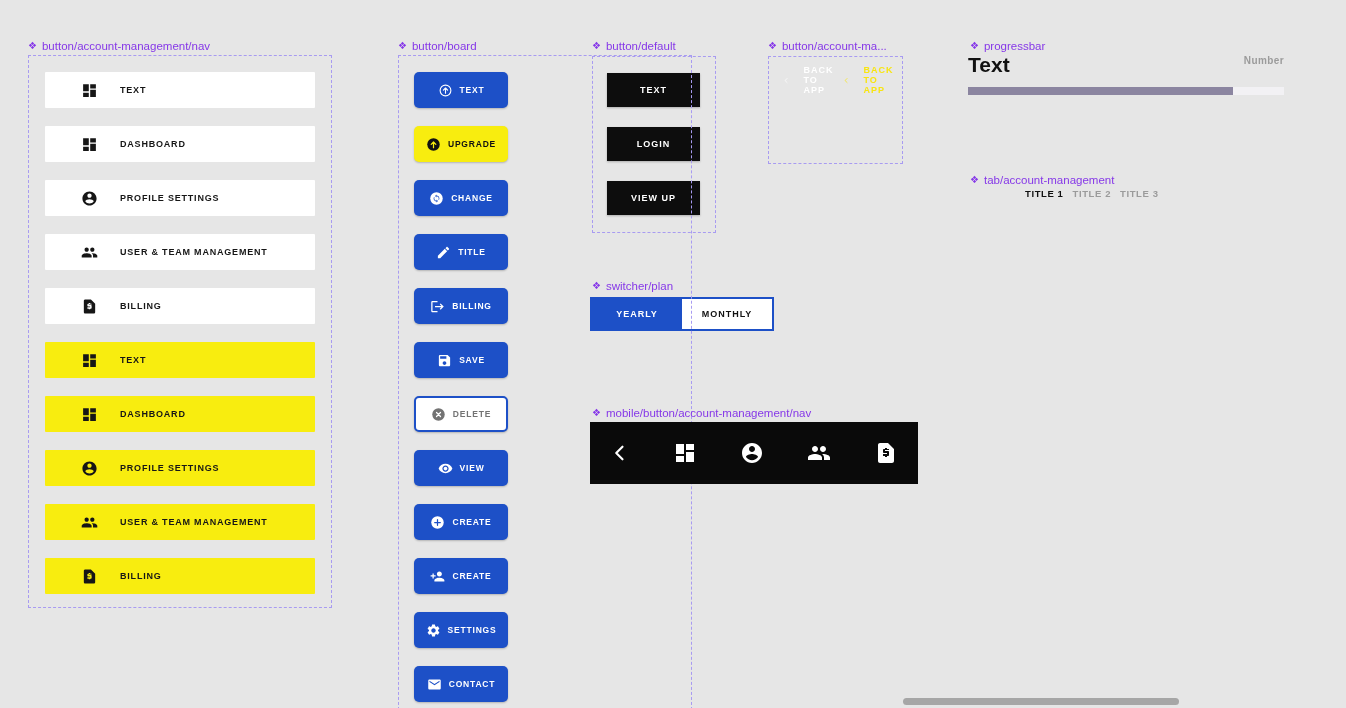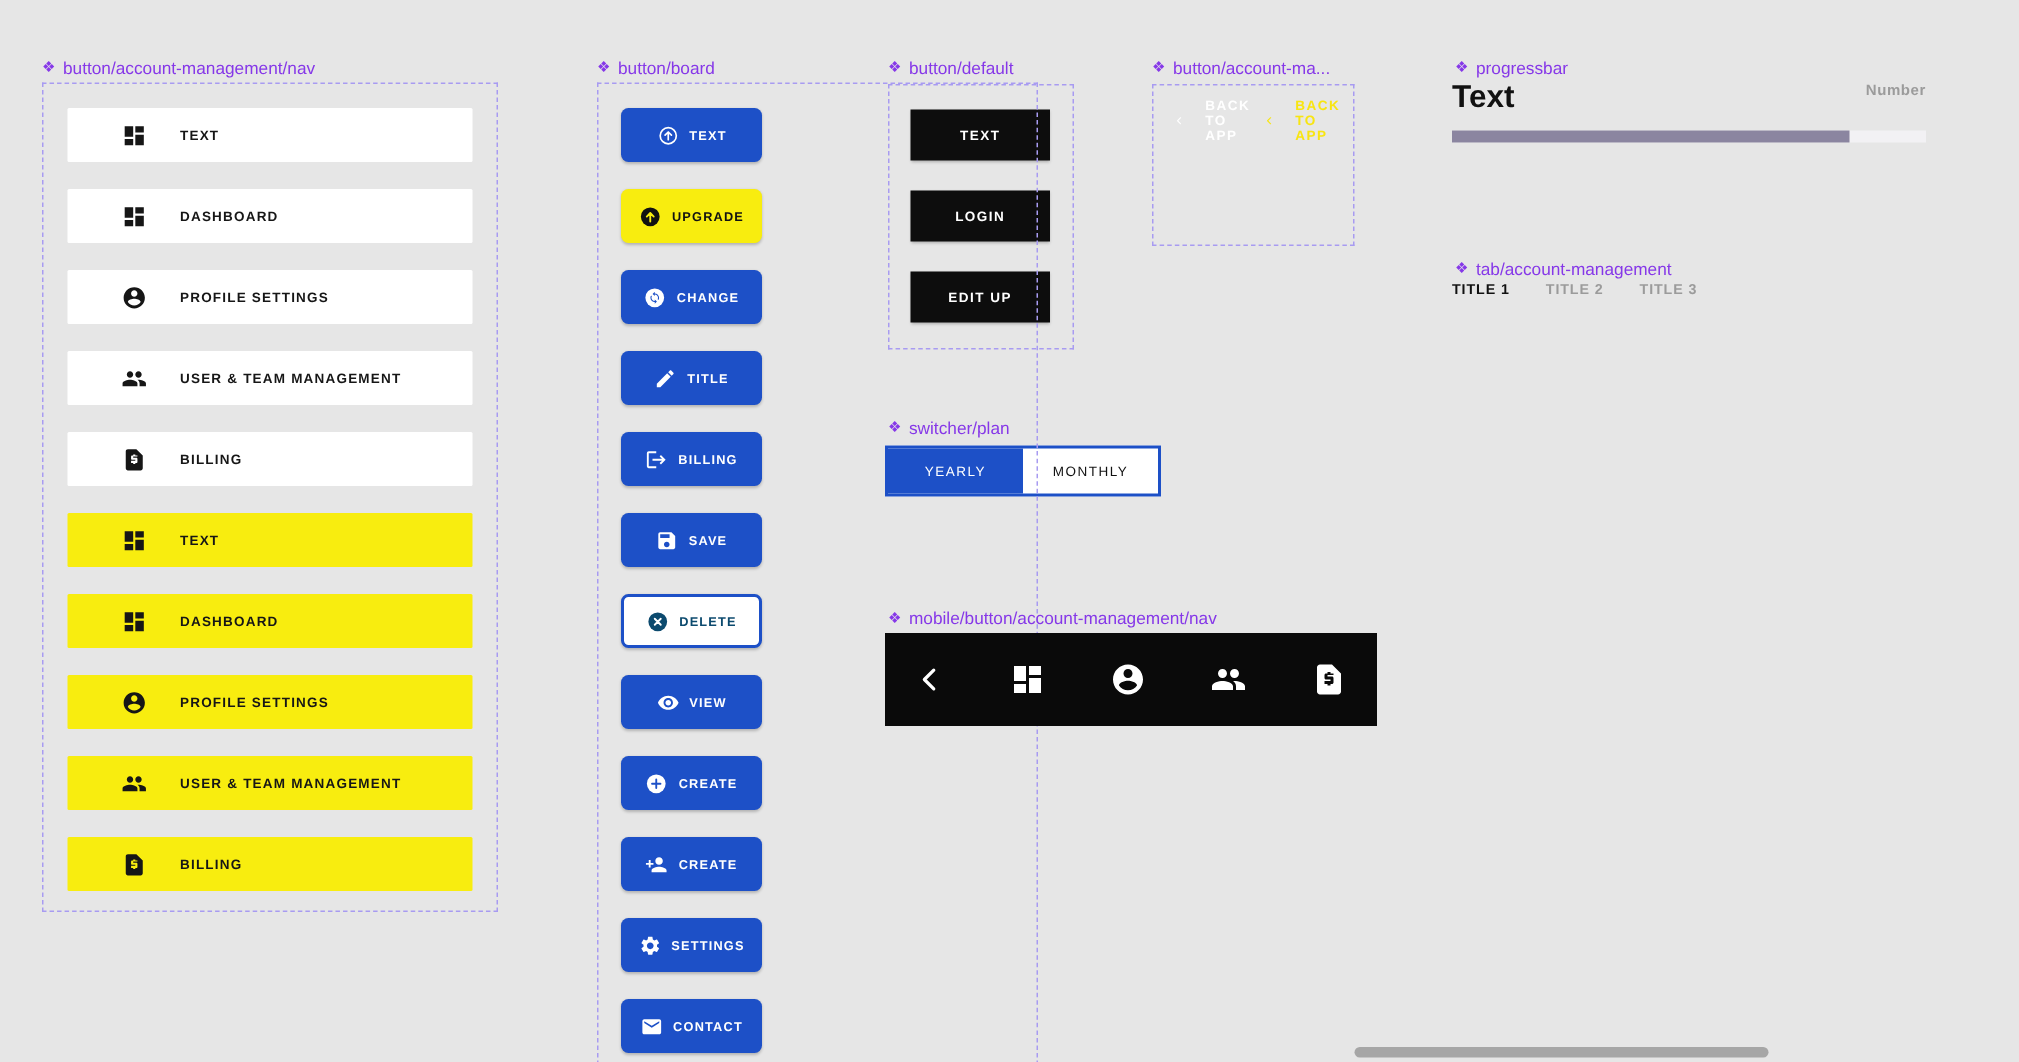--- a/index.html
+++ b/index.html
@@ -29,21 +29,21 @@
   .nav-btn.yellow{background:#F8ED0F;color:#161616;}
   .nav-btn .icon{width:17px;height:17px;margin-right:22px;}
   .nav-btn .lbl{font-size:9px;font-weight:bold;letter-spacing:.8px;}
 
   
   #board-buttons{position:absolute;left:414px;top:72px;width:94px;display:flex;flex-direction:column;gap:18px;}
   .board-btn{height:36px;display:flex;align-items:center;justify-content:center;gap:7px;border-radius:5px;
              box-sizing:border-box;box-shadow:0 1px 2px rgba(0,0,0,.22);cursor:pointer;}
   .board-btn.blue{background:#1D50C7;color:#FFFFFF;--hole:#1D50C7;}
   .board-btn.yellow{background:#F8ED0F;color:#111111;--hole:#F8ED0F;}
-  .board-btn.outline{background:#FFFFFF;color:#0c4a6e;--hole:#FFFFFF;border:2px solid #1D50C7;}
+  .board-btn.outline{background:#FFFFFF;color:#737373;--hole:#FFFFFF;border:2px solid #1D50C7;}
   .board-btn .icon{width:15px;height:15px;}
   .board-btn .lbl{font-size:8.5px;font-weight:bold;letter-spacing:.8px;}
 
   
   #default-buttons{position:absolute;left:607px;top:73px;width:93px;display:flex;flex-direction:column;gap:20px;}
   .default-btn{height:34px;background:#0D0D0D;color:#FFFFFF;display:flex;align-items:center;justify-content:center;
                font-size:9px;font-weight:bold;letter-spacing:1px;box-shadow:0 1px 2px rgba(0,0,0,.25);cursor:pointer;}
 
   
   #back-buttons{position:absolute;left:783px;top:66px;width:108px;display:flex;flex-direction:row;gap:3px;}
@@ -54,28 +54,28 @@
   .back-btn.yellow{color:#F8E511;}
 
   
   #progress-title{position:absolute;left:968px;top:53px;font-size:21px;font-weight:800;color:#111111;}
   #progress-number{position:absolute;left:968px;top:55px;width:316px;text-align:right;font-size:10px;
                    font-weight:bold;color:#9B9B9B;letter-spacing:.4px;}
   #progress-track{position:absolute;left:968px;top:87px;width:316px;height:8px;background:#F2F1F4;}
   #progress-fill{height:100%;background:#8B85A0;}
 
   
-  #tab-items{position:absolute;left:968px;top:188px;display:flex;gap:24px;}
+  #tab-items{position:absolute;left:1025px;top:188px;display:flex;gap:9px;}
   .tab{font-size:9.5px;font-weight:bold;letter-spacing:.6px;color:#9B9B9B;cursor:pointer;}
   .tab.active{color:#111111;}
 
   
   #switcher-control{position:absolute;left:590px;top:297px;width:184px;height:34px;border:2px solid #1D50C7;
                     background:#FFFFFF;box-sizing:border-box;display:flex;z-index:0;}
-  .switch-opt{flex:1;display:flex;align-items:center;justify-content:center;font-size:9px;font-weight:normal;
+  .switch-opt{flex:1;display:flex;align-items:center;justify-content:center;font-size:9px;font-weight:bold;
               letter-spacing:1px;color:#111111;cursor:pointer;}
   .switch-opt.selected{background:#1D50C7;color:#FFFFFF;}
 
   
   #mobile-bar{position:absolute;left:590px;top:422px;width:328px;height:62px;background:#0A0A0A;color:#FFFFFF;
               display:flex;align-items:center;justify-content:space-between;padding:0 20px;box-sizing:border-box;z-index:2;}
   #mobile-bar .icon{width:24px;height:24px;cursor:pointer;}
   #mobile-bar .icon.small{width:20px;height:20px;}
 
   
@@ -312,21 +312,21 @@
       </div>
     </div>
   <div id="default-buttons">
       <div class="default-btn">
         <span class="lbl">TEXT</span>
       </div>
       <div class="default-btn">
         <span class="lbl">LOGIN</span>
       </div>
       <div class="default-btn">
-        <span class="lbl">EDIT UP</span>
+        <span class="lbl">VIEW UP</span>
       </div>
     </div>
   <div id="back-buttons">
       <div class="back-btn white">
         <span class="icon">
           <svg viewBox="0 0 24 24" fill="none">
             <path d="M15 4.5 7.5 12l7.5 7.5" stroke="currentColor" stroke-width="2.6" stroke-linecap="round" stroke-linejoin="round"></path>
           </svg>
         </span>
         <span class="lbl">BACK TO APP</span>

